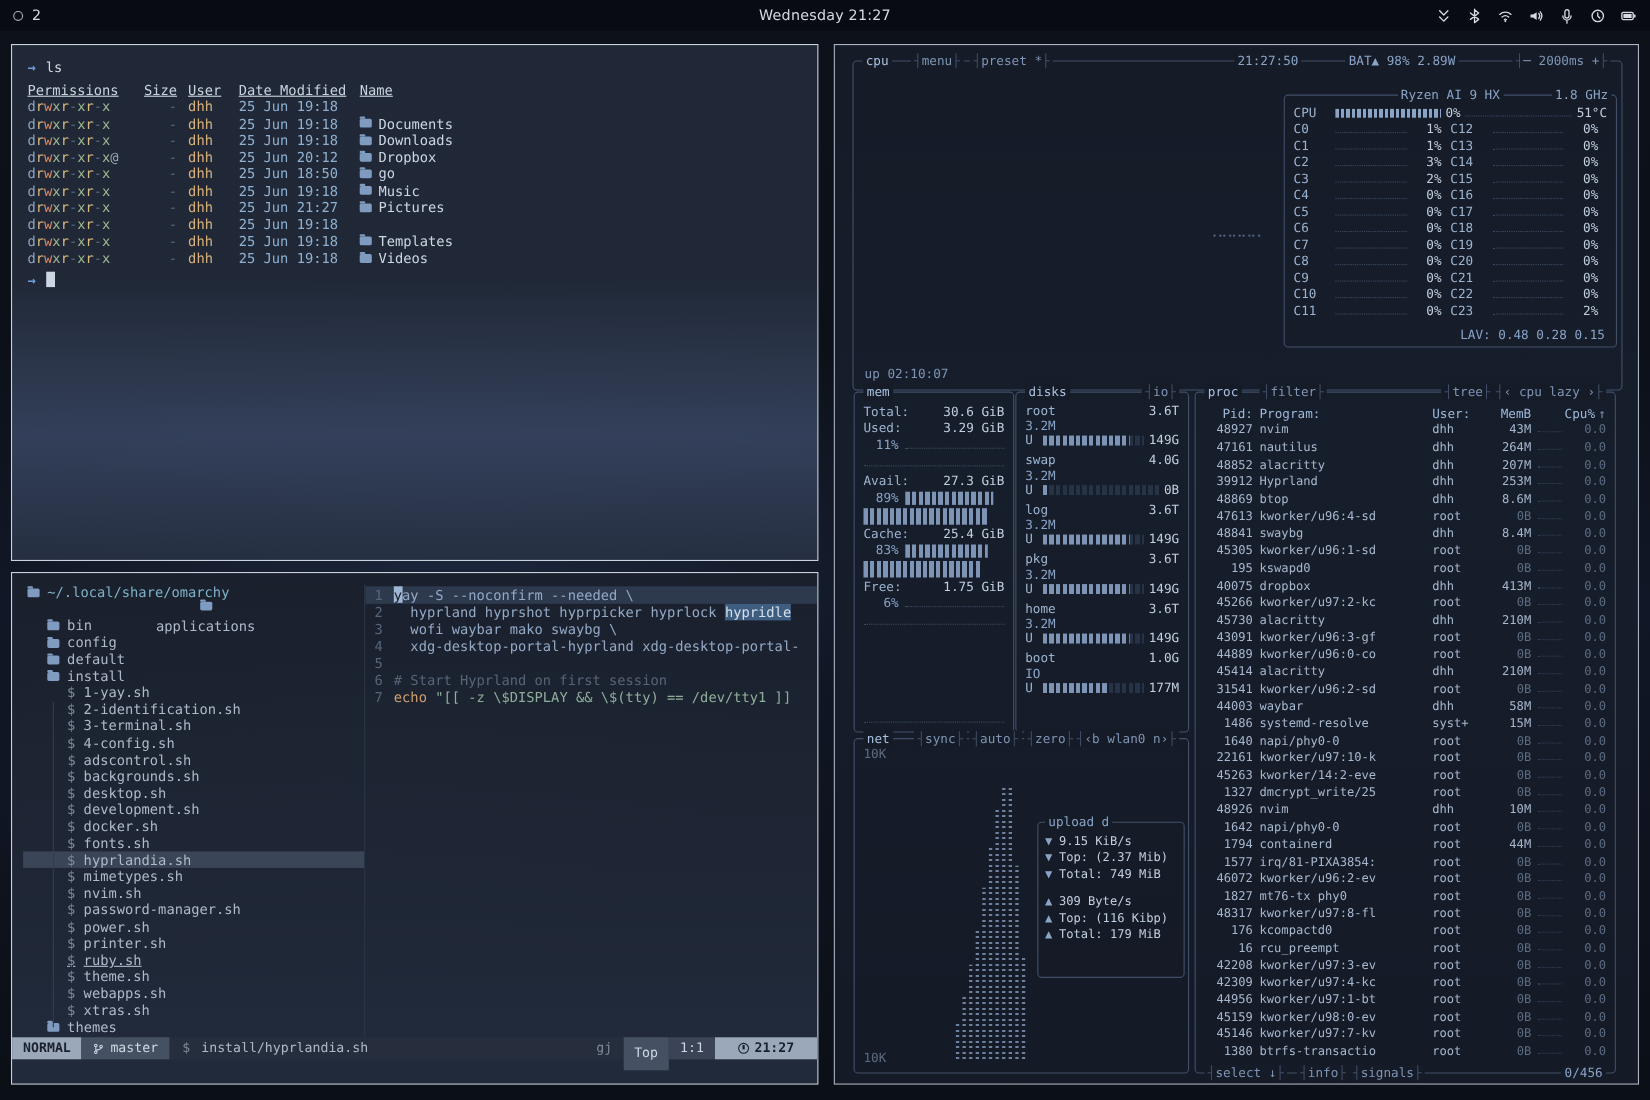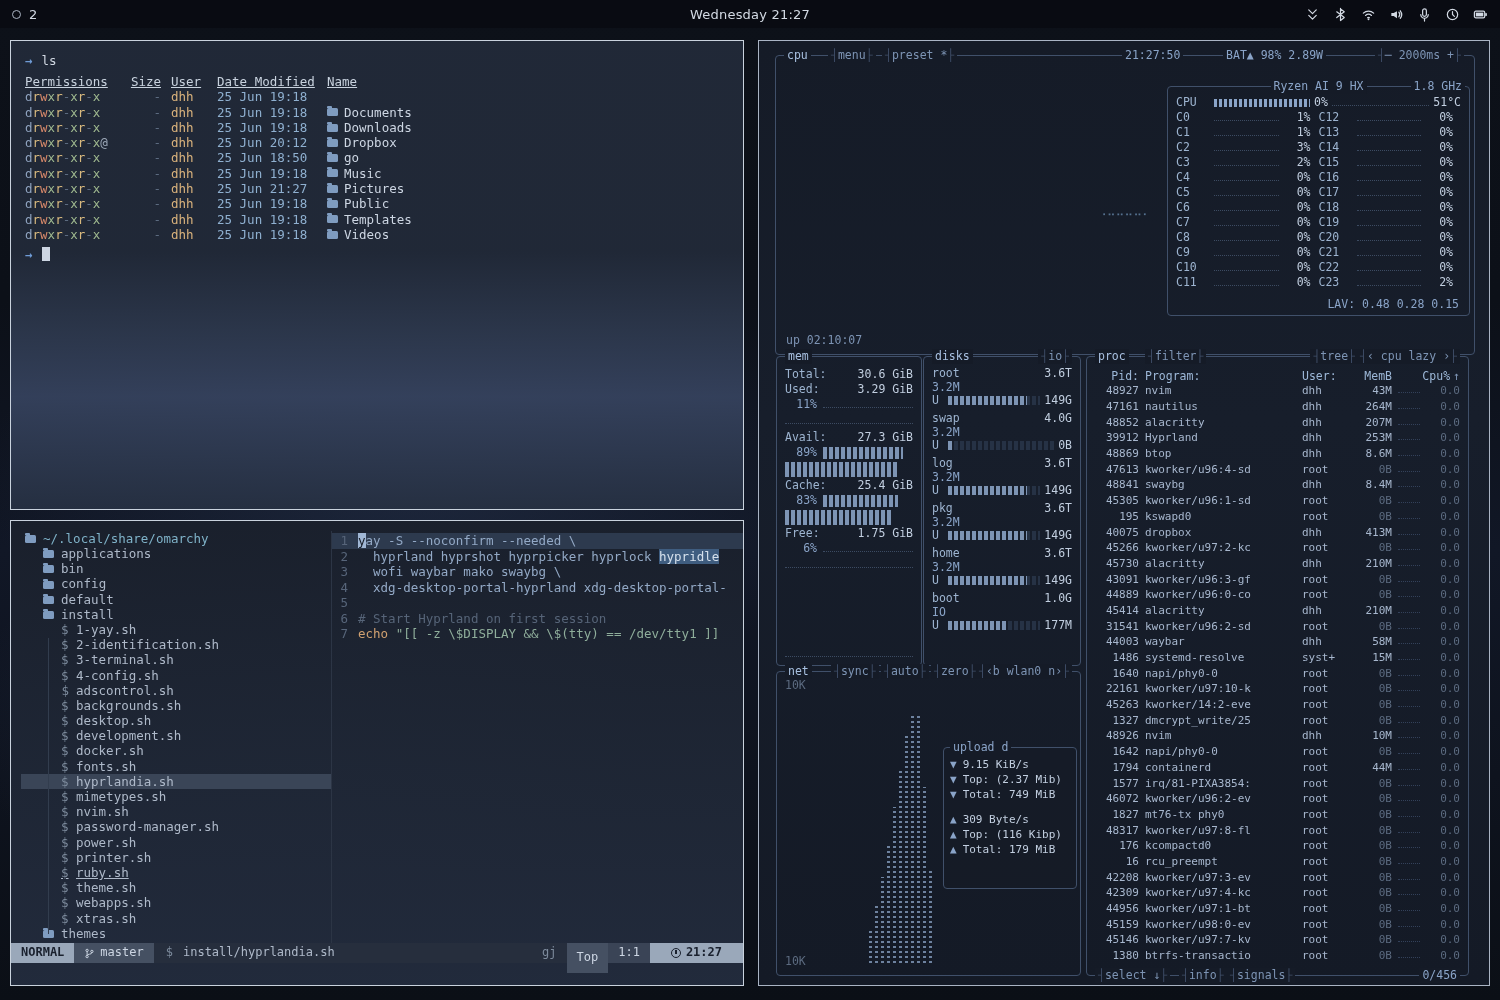--- a/index.html
+++ b/index.html
@@ -292,24 +292,20 @@
         <span class="c-name">
           <span class="ficon"></span>
           <span>Pictures</span>
         </span>
       </div>
       <div class="lsrow">
         <span class="c-perm"><span class="pc-d">d</span><span class="pc-r">r</span><span class="pc-w">w</span><span class="pc-x">x</span><span class="pc-r">r</span><span class="pc-n">-</span><span class="pc-x">x</span><span class="pc-r">r</span><span class="pc-n">-</span><span class="pc-x">x</span></span>
         <span class="c-size">-</span>
         <span class="c-user">dhh</span>
         <span class="c-date">25 Jun 19:18</span>
-        <span class="c-name">
-          <span class="ficon"></span>
-          <span>Public</span>
-        </span>
       </div>
       <div class="lsrow">
         <span class="c-perm"><span class="pc-d">d</span><span class="pc-r">r</span><span class="pc-w">w</span><span class="pc-x">x</span><span class="pc-r">r</span><span class="pc-n">-</span><span class="pc-x">x</span><span class="pc-r">r</span><span class="pc-n">-</span><span class="pc-x">x</span></span>
         <span class="c-size">-</span>
         <span class="c-user">dhh</span>
         <span class="c-date">25 Jun 19:18</span>
         <span class="c-name">
           <span class="ficon"></span>
           <span>Templates</span>
         </span>
@@ -329,21 +325,21 @@
     <span class="parrow"></span>
     <span class="cursor"></span>
   </div>
 </section>
 
 <section class="win win-nvim">
   <div class="nv-main">
     <aside class="tree">
       <div id="tree-items">
           <div class="trow troot" style="padding-left: 4px;"><span class="ficon tficon"></span><span class="tlabel">~/.local/share/omarchy</span></div>
-          <div class="trow" style="padding-left: 22px;"><span class="ficon tficon"></span><span class="tlabel">applications</span></div>
+          <div class="trow" style="padding-left: 22px; flex-direction: column;"><span class="ficon tficon"></span><span class="tlabel">applications</span></div>
           <div class="trow" style="padding-left: 22px;"><span class="ficon tficon"></span><span class="tlabel">bin</span></div>
           <div class="trow" style="padding-left: 22px;"><span class="ficon tficon"></span><span class="tlabel">config</span></div>
           <div class="trow" style="padding-left: 22px;"><span class="ficon tficon"></span><span class="tlabel">default</span></div>
           <div class="trow" style="padding-left: 22px;"><span class="ficon tficon"></span><span class="tlabel">install</span></div>
           <div class="trow" style="padding-left: 40px;"><span class="fdollar"></span><span class="tlabel">1-yay.sh</span></div>
           <div class="trow" style="padding-left: 40px;"><span class="fdollar"></span><span class="tlabel">2-identification.sh</span></div>
           <div class="trow" style="padding-left: 40px;"><span class="fdollar"></span><span class="tlabel">3-terminal.sh</span></div>
           <div class="trow" style="padding-left: 40px;"><span class="fdollar"></span><span class="tlabel">4-config.sh</span></div>
           <div class="trow" style="padding-left: 40px; text-align: right;"><span class="fdollar"></span><span class="tlabel">adscontrol.sh</span></div>
           <div class="trow" style="padding-left: 40px;"><span class="fdollar"></span><span class="tlabel">backgrounds.sh</span></div>

